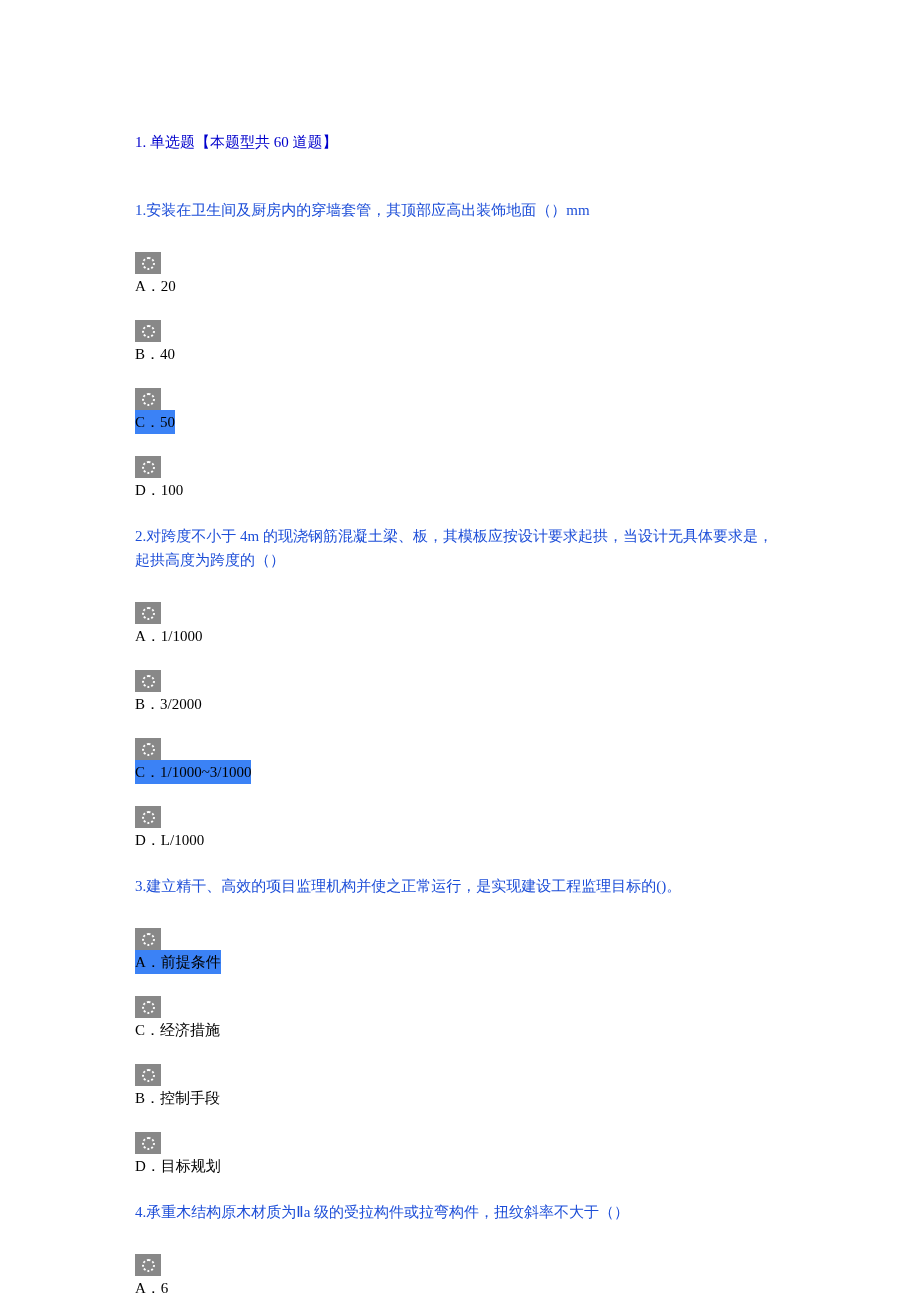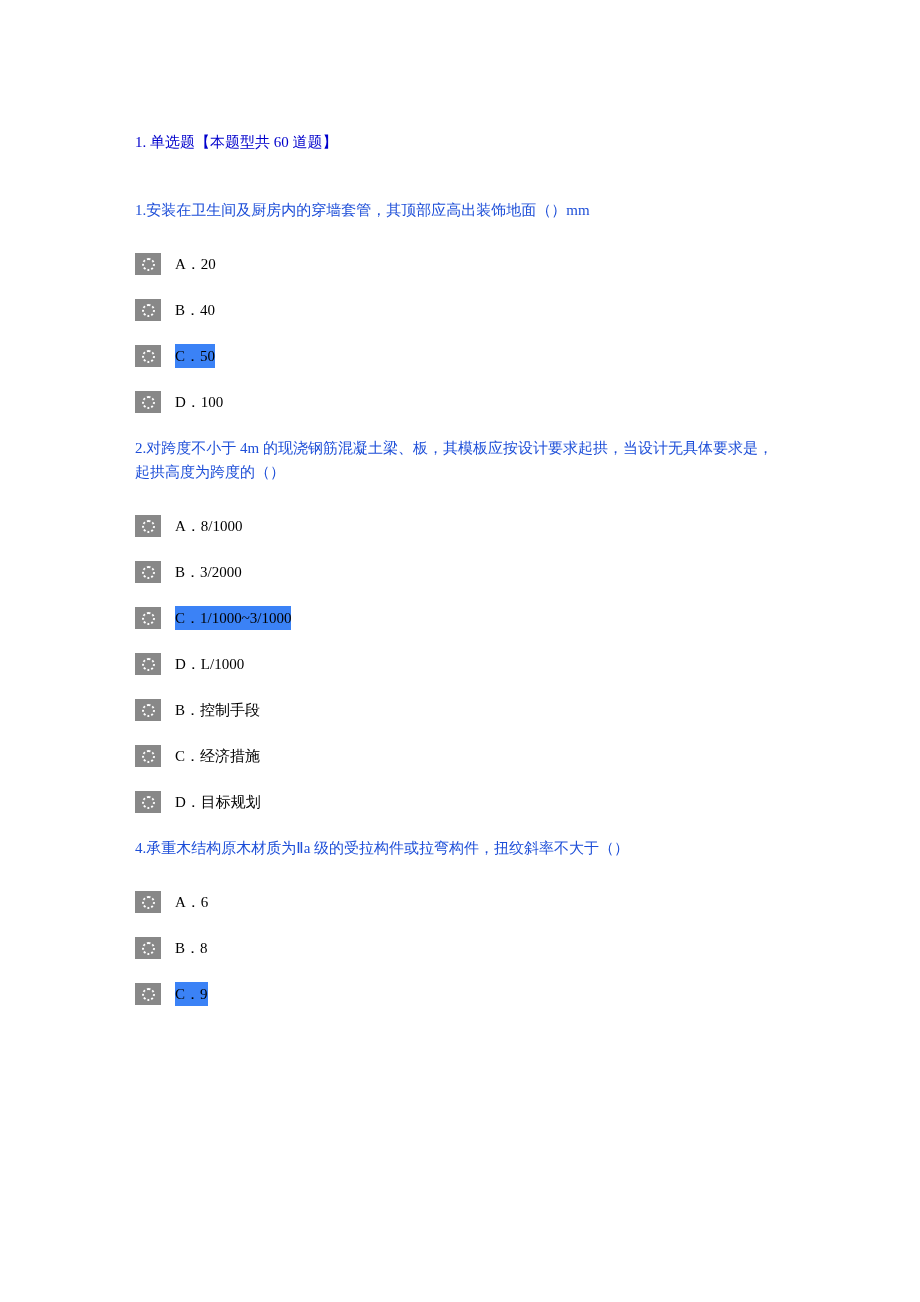--- a/index.html
+++ b/index.html
@@ -21,22 +21,23 @@
     .question-text {
       color: #1d4ed8;
       margin-bottom: 30px;
       margin-top: 20px;
     }
     .options {
       margin-bottom: 20px;
     }
     .option-row {
       display: flex;
-      align-items: center;
+      align-items: flex-start;
       margin-bottom: 22px;
+      flex-direction: column;
     }
     .radio-box {
       width: 26px;
       height: 22px;
       background: #888;
       display: flex;
       align-items: center;
       justify-content: center;
       margin-right: 14px;
       flex-shrink: 0;
@@ -87,53 +88,60 @@
         </div>
         <span class="option-label">D．100</span>
       </div>
     </div>
     <div class="question-text">2.对跨度不小于 4m 的现浇钢筋混凝土梁、板，其模板应按设计要求起拱，当设计无具体要求是，起拱高度为跨度的（）</div>
     <div class="options">
       <div class="option-row">
         <div class="radio-box">
           <div class="radio-dot"></div>
         </div>
-        <span class="option-label">A．8/1000</span>
+        <span class="option-label">A．1/1000</span>
       </div>
       <div class="option-row">
         <div class="radio-box">
           <div class="radio-dot"></div>
         </div>
         <span class="option-label">B．3/2000</span>
       </div>
       <div class="option-row">
         <div class="radio-box">
           <div class="radio-dot"></div>
         </div>
         <span class="option-label highlighted">C．1/1000~3/1000</span>
       </div>
       <div class="option-row">
         <div class="radio-box">
           <div class="radio-dot"></div>
         </div>
         <span class="option-label">D．L/1000</span>
       </div>
     </div>
+    <div class="question-text">3.建立精干、高效的项目监理机构并使之正常运行，是实现建设工程监理目标的()。</div>
     <div class="options">
       <div class="option-row">
         <div class="radio-box">
           <div class="radio-dot"></div>
         </div>
-        <span class="option-label">B．控制手段</span>
+        <span class="option-label highlighted">A．前提条件</span>
       </div>
       <div class="option-row">
         <div class="radio-box">
           <div class="radio-dot"></div>
         </div>
         <span class="option-label">C．经济措施</span>
+      </div>
+      <div class="option-row">
+        <div class="radio-box">
+          <div class="radio-dot"></div>
+        </div>
+        <span class="option-label">B．控制手段</span>
       </div>
       <div class="option-row">
         <div class="radio-box">
           <div class="radio-dot"></div>
         </div>
         <span class="option-label">D．目标规划</span>
       </div>
     </div>
     <div class="question-text">4.承重木结构原木材质为Ⅱa 级的受拉构件或拉弯构件，扭纹斜率不大于（）</div>
     <div class="options">

